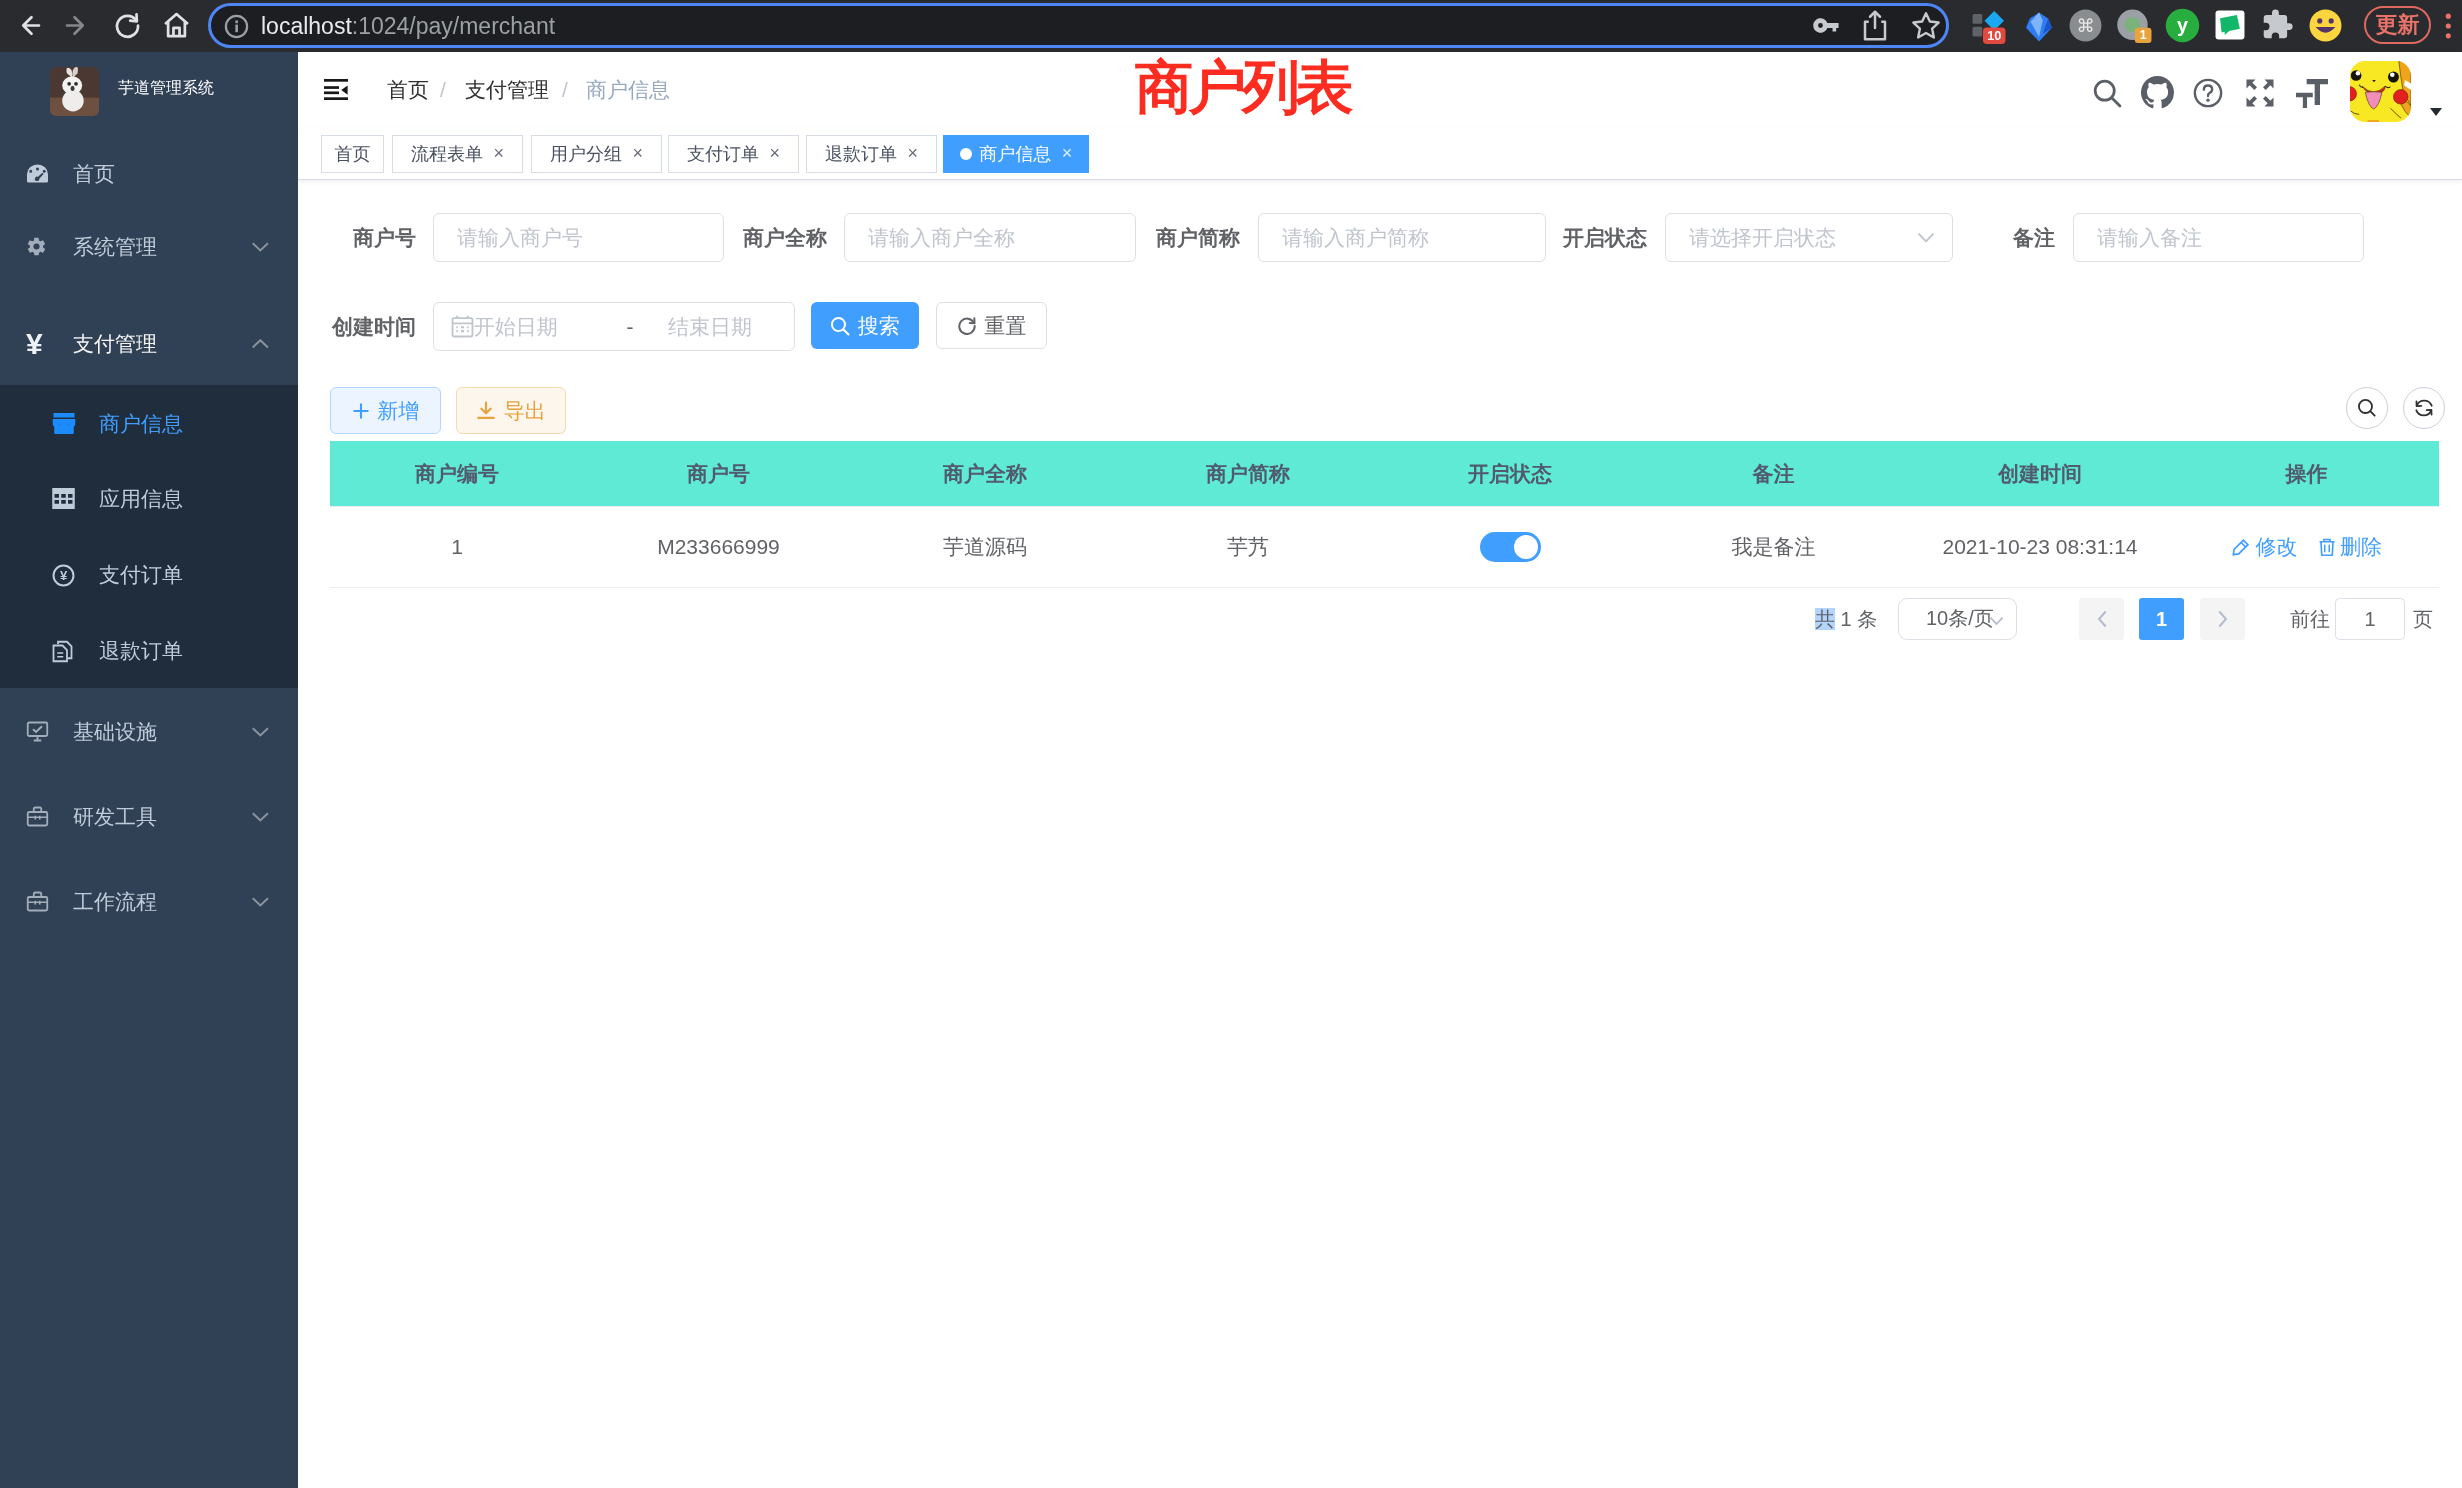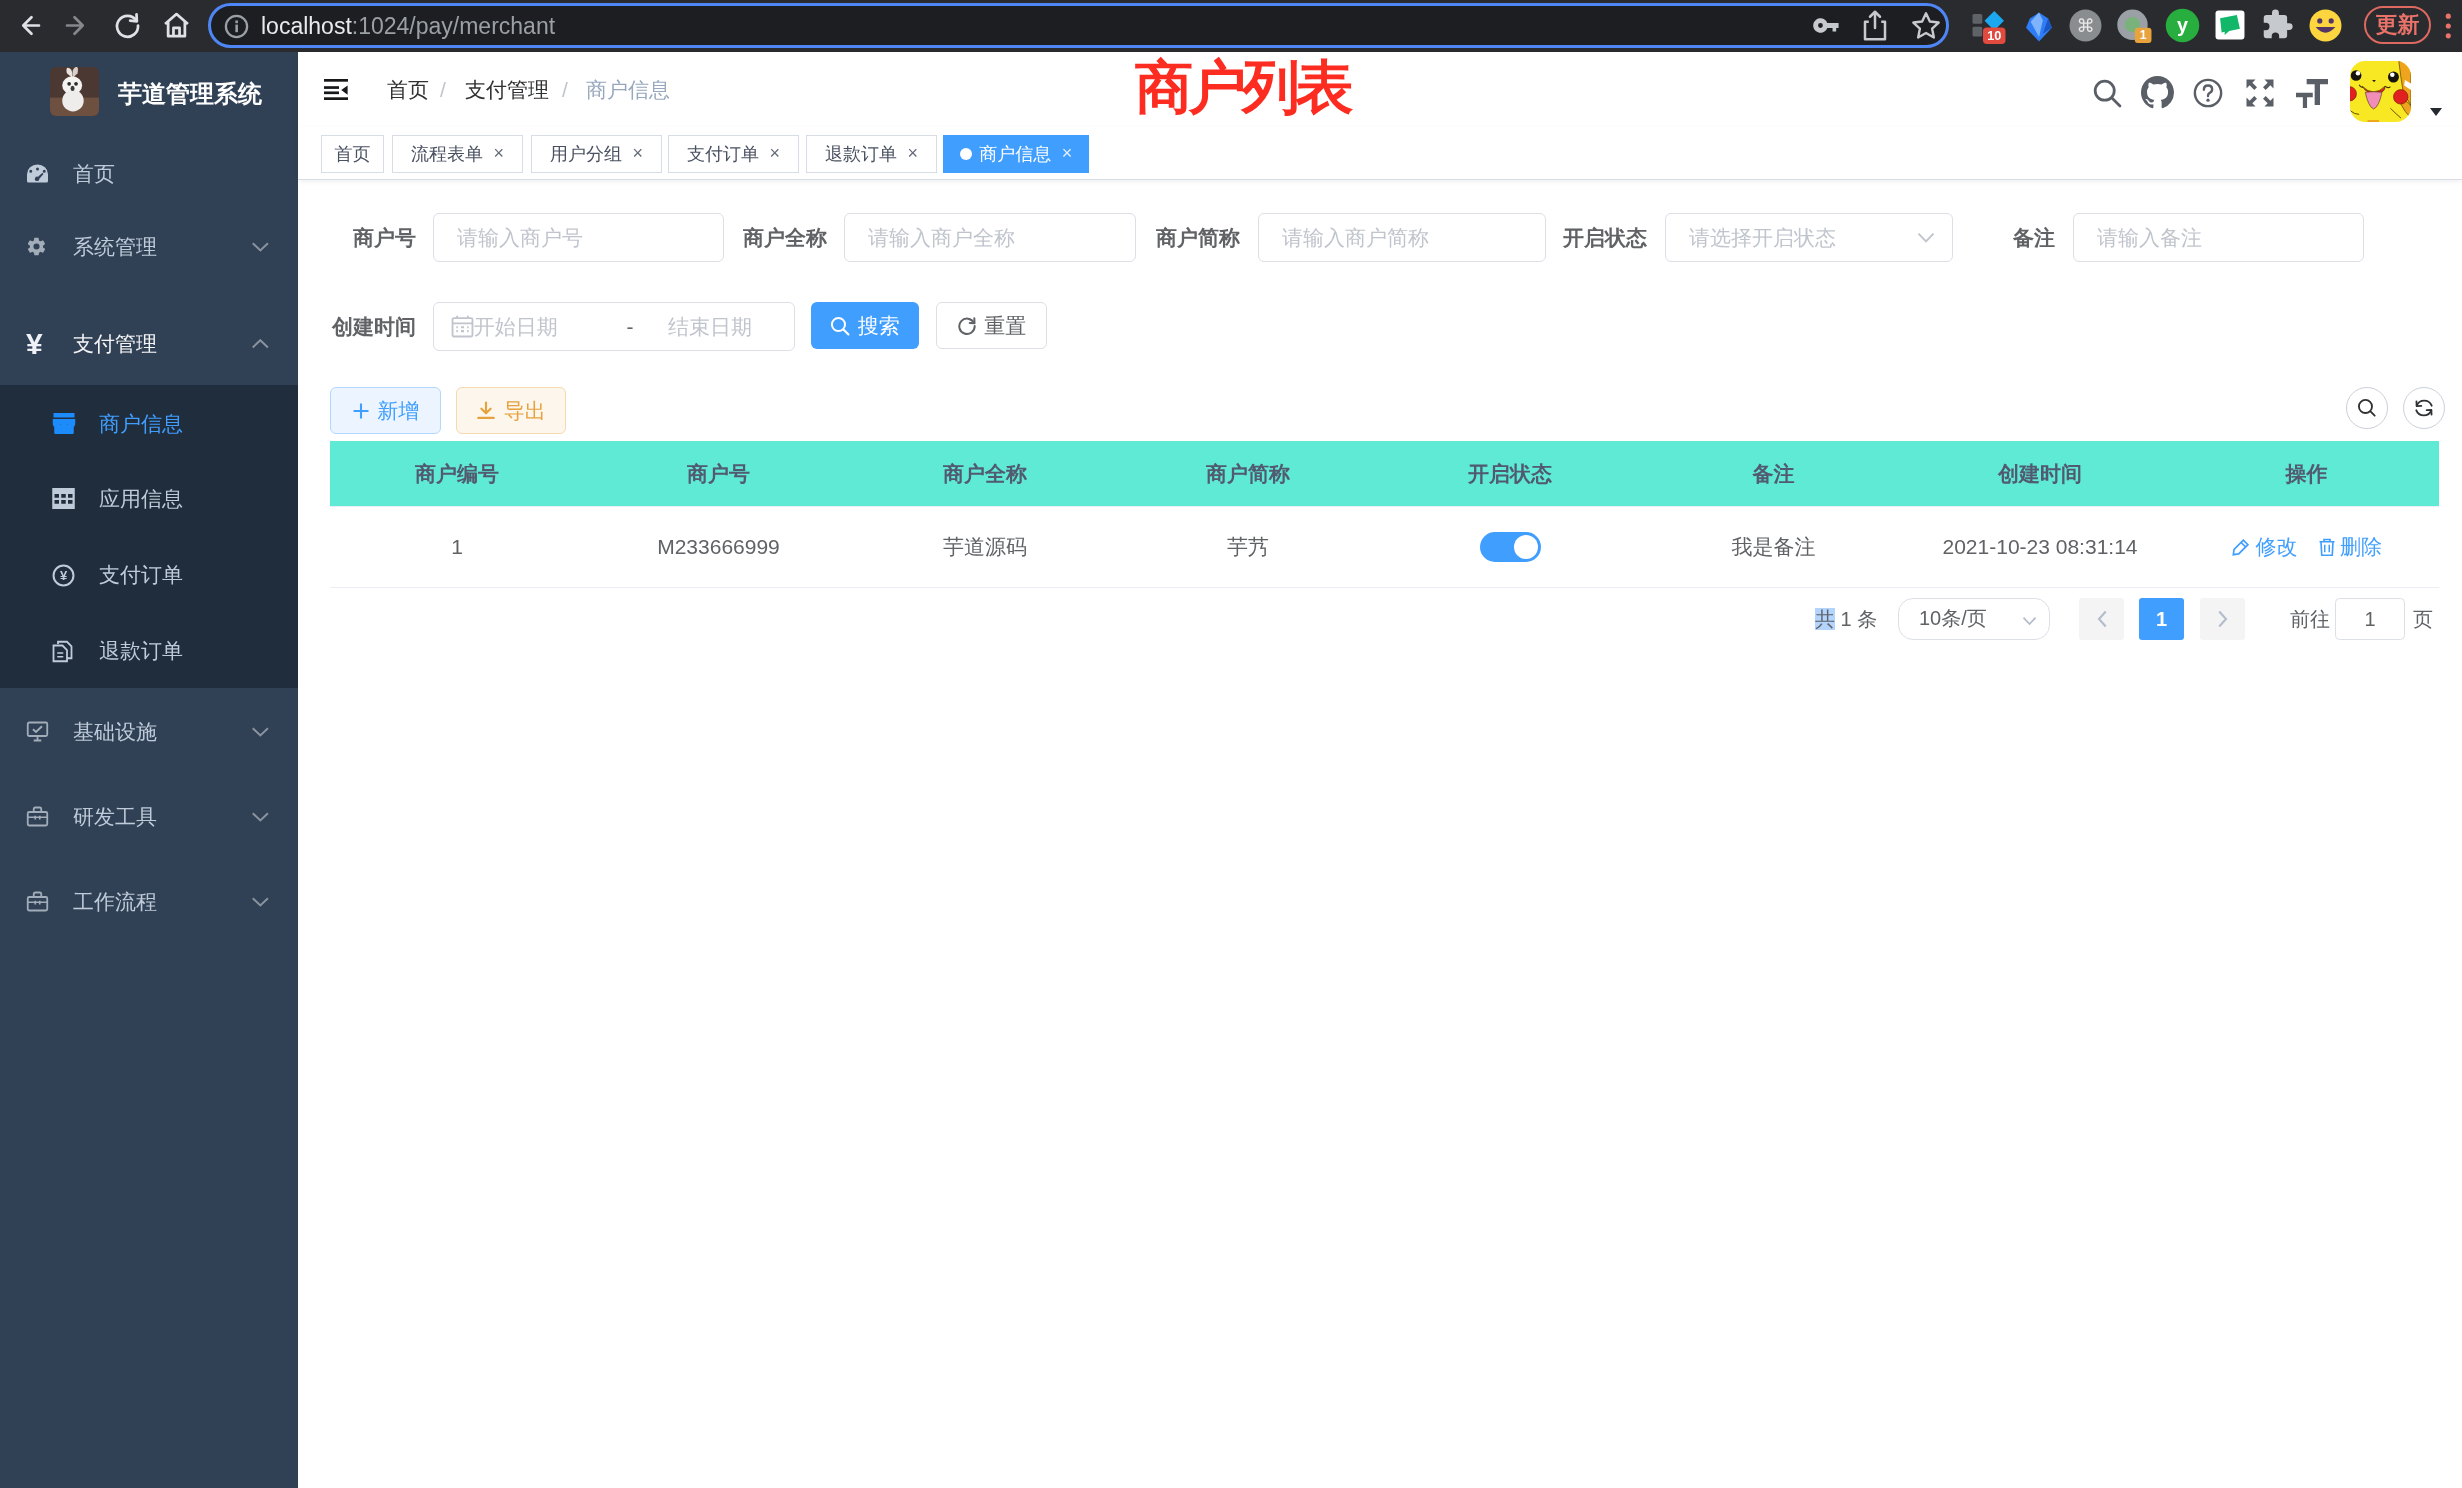--- a/index.html
+++ b/index.html
@@ -144,21 +144,21 @@
       <rect width="64" height="64" fill="#4b3832"></rect>
       <rect x="0" y="40" width="64" height="24" fill="#6e5040"></rect>
       <path d="M22 8 Q20 -2 26 2 Q30 5 29 14 Z" fill="#e7e3e0"></path>
       <path d="M36 8 Q38 -3 32 1 Q28 4 30 14 Z" fill="#d8cfcb"></path>
       <ellipse cx="29" cy="24" rx="13" ry="12" fill="#f4f2f0"></ellipse>
       <ellipse cx="30" cy="44" rx="14" ry="14" fill="#efedeb"></ellipse>
       <circle cx="25" cy="22" r="2.4" fill="#2a2a2a"></circle>
       <circle cx="34" cy="22" r="2.4" fill="#2a2a2a"></circle>
       <ellipse cx="29.5" cy="28" rx="2.6" ry="3.4" fill="#3a3a3a"></ellipse>
     </svg>
-  <div class="a" style="left:118px;top:26px;font-size:24px;font-weight:700;color:#fff">芋道管理系统</div>
+  <div class="a" style="left:118px;top:26px;font-size:16px;font-weight:400;color:#fff">芋道管理系统</div>
 
   <div class="a mi" style="top:79px">
     <svg class="mico" style="top:32px" width="23" height="21" viewBox="0 0 30 28" fill="#bfcbd9">
         <path d="M15 2 A14 13 0 0 0 1 15 L1 24 Q1 26 3 26 L27 26 Q29 26 29 24 L29 15 A14 13 0 0 0 15 2 Z M15 6 A2 2 0 1 1 15 10 A2 2 0 1 1 15 6 Z M6 9 A2 2 0 1 1 6 13 A2 2 0 1 1 6 9 Z M24 9 A2 2 0 1 1 24 13 A2 2 0 1 1 24 9 Z M21.5 13 L23 14.5 L17.5 21 A3 3 0 1 1 15.8 18.4 Z" fill-rule="evenodd"></path>
       </svg>
     <div class="mtxt" style="top:0;line-height:85px">首页</div>
   </div>
 
   <div class="a mi" style="top:152px">
     <svg class="mico" style="top:32px" width="21" height="21" viewBox="0 0 24 24" fill="#a3adba">
@@ -426,21 +426,21 @@
       <svg style="margin-right:4.5px" width="18" height="20" viewBox="0 0 24 26" fill="none" stroke="#409eff" stroke-width="2.2">
           <path d="M2 6 H22 M8 6 V3 H16 V6 M4 6 L5 24 H19 L20 6"></path>
           <path d="M9 10 V20 M15 10 V20" stroke-width="2"></path>
         </svg>删除
     </div>
   </div>
 </div>
 
 <div class="a" id="pager" style="left:0;top:0;width:2462px;height:0">
   <div class="pg" style="left:1815px;line-height:42px;font-size:20px;color:#606266"><span style="background:#b3d4fc">共</span> 1 条</div>
-  <div class="pg" style="left:1898px;width:152px;height:42px;border:1.5px solid #dcdfe6;border-radius:15px;font-size:20px;color:#606266;line-height:39px;padding-left:20px;position:absolute">10条/页
+  <div class="pg" style="left:1898px;width:119px;height:42px;border:1.5px solid #dcdfe6;border-radius:9px;font-size:20px;color:#606266;line-height:39px;padding-left:27px;position:absolute">10条/页
     <svg style="position:absolute;right:12px;top:16.7px" width="15px" height="10" viewBox="0 0 20 13" fill="none" stroke="#b4bccc" stroke-width="2.4">
         <path d="M2 2 L10 10.5 L18 2"></path>
       </svg>
   </div>
   <div class="pg flex" style="left:2079px;width:45px;height:42px;background:#f4f4f5;border-radius:3px;justify-content:center">
     <svg width="12" height="18" viewBox="0 0 16 24" fill="none" stroke="#b4bccc" stroke-width="2.8">
         <path d="M13 2 L4 12 L13 22"></path>
       </svg>
   </div>
   <div class="pg flex" style="left:2139px;width:45px;height:42px;background:#409eff;border-radius:3px;justify-content:center;color:#fff;font-size:20px;font-weight:700">1</div>

